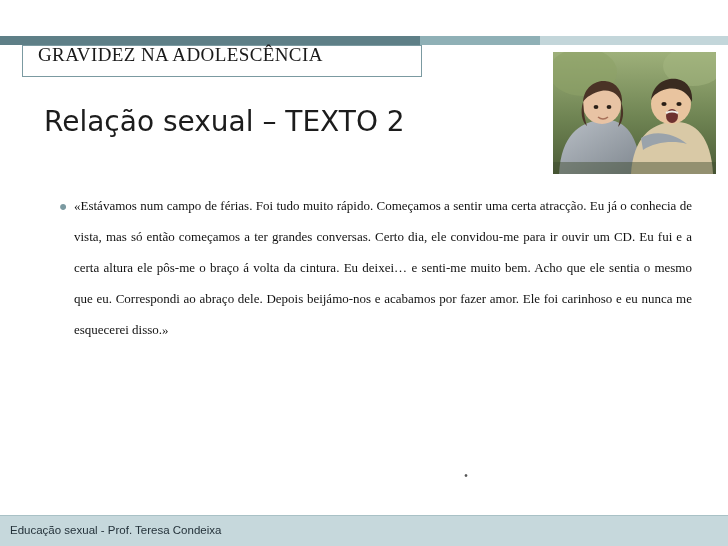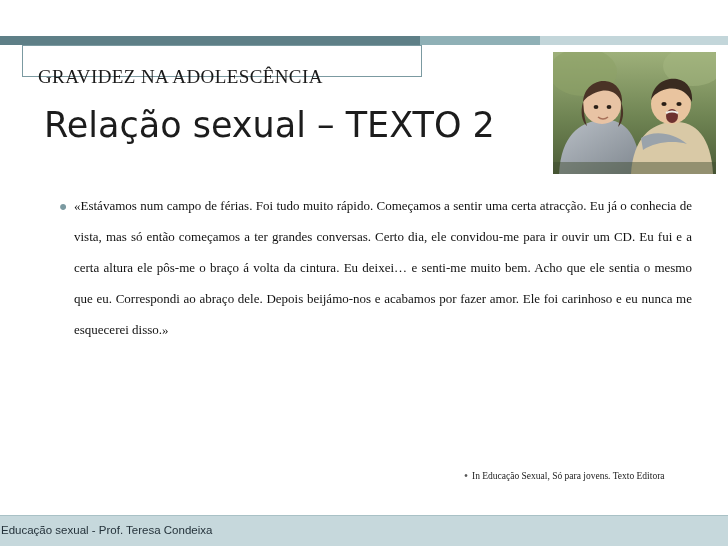--- a/index.html
+++ b/index.html
@@ -56,35 +56,35 @@
     top: 45px;
     width: 400px;
     height: 32px;
     border: 1px solid #7b9aa1;
     background: #ffffff;
     box-sizing: border-box;
   }
   .header-tag-text {
     position: absolute;
     left: 38px;
-    top: 66px;
+    top: 44px;
     font-family: "Liberation Serif", serif;
     font-size: 19px;
     color: #1a1a1a;
     letter-spacing: 0.4px;
     white-space: nowrap;
   }
 
   
   .main-title {
     position: absolute;
     left: 44px;
     top: 105px;
     font-family: "DejaVu Sans", sans-serif;
-    font-size: 35px;
+    font-size: 28px;
     font-weight: 400;
     color: #1c1c1c;
     white-space: nowrap;
   }
 
   
   .photo {
     position: absolute;
     left: 553px;
     top: 52px;
@@ -156,21 +156,21 @@
     left: 0;
     top: 515px;
     width: 728px;
     height: 31px;
     background: #c6d8dc;
     border-top: 1px solid #a9c1c6;
     box-sizing: border-box;
   }
   .footer-text {
     position: absolute;
-    left: 1px;
+    left: 10px;
     top: 524px;
     font-family: "Liberation Sans", sans-serif;
     font-size: 11.5px;
     color: #24323a;
     white-space: nowrap;
     text-align: right;
   }
 </style>
 </head>
 <body>
@@ -227,17 +227,16 @@
 
 <div class="body-wrap">
   <div class="bullet-row">
     <div class="bullet-dot">•</div>
     <div class="body-text">«Estávamos num campo de férias. Foi tudo muito rápido. Começamos a sentir uma certa atracção. Eu já o conhecia de vista, mas só então começamos a ter grandes conversas. Certo dia, ele convidou-me para ir ouvir um CD. Eu fui e a certa altura ele pôs-me o braço á volta da cintura. Eu deixei… e senti-me muito bem. Acho que ele sentia o mesmo que eu. Correspondi ao abraço dele. Depois beijámo-nos e acabamos por fazer amor. Ele foi carinhoso e eu nunca me esquecerei disso.»</div>
   </div>
 </div>
 
 <div class="source-row">
   <div class="source-dot">•</div>
-  <div class="source-text">In Educação Sexual, Só para jovens. Texto Editora</div>
 </div>
 
 <div class="footer-bar"></div>
 <div class="footer-text">Educação sexual - Prof. Teresa Condeixa</div>
 
 </body></html>

